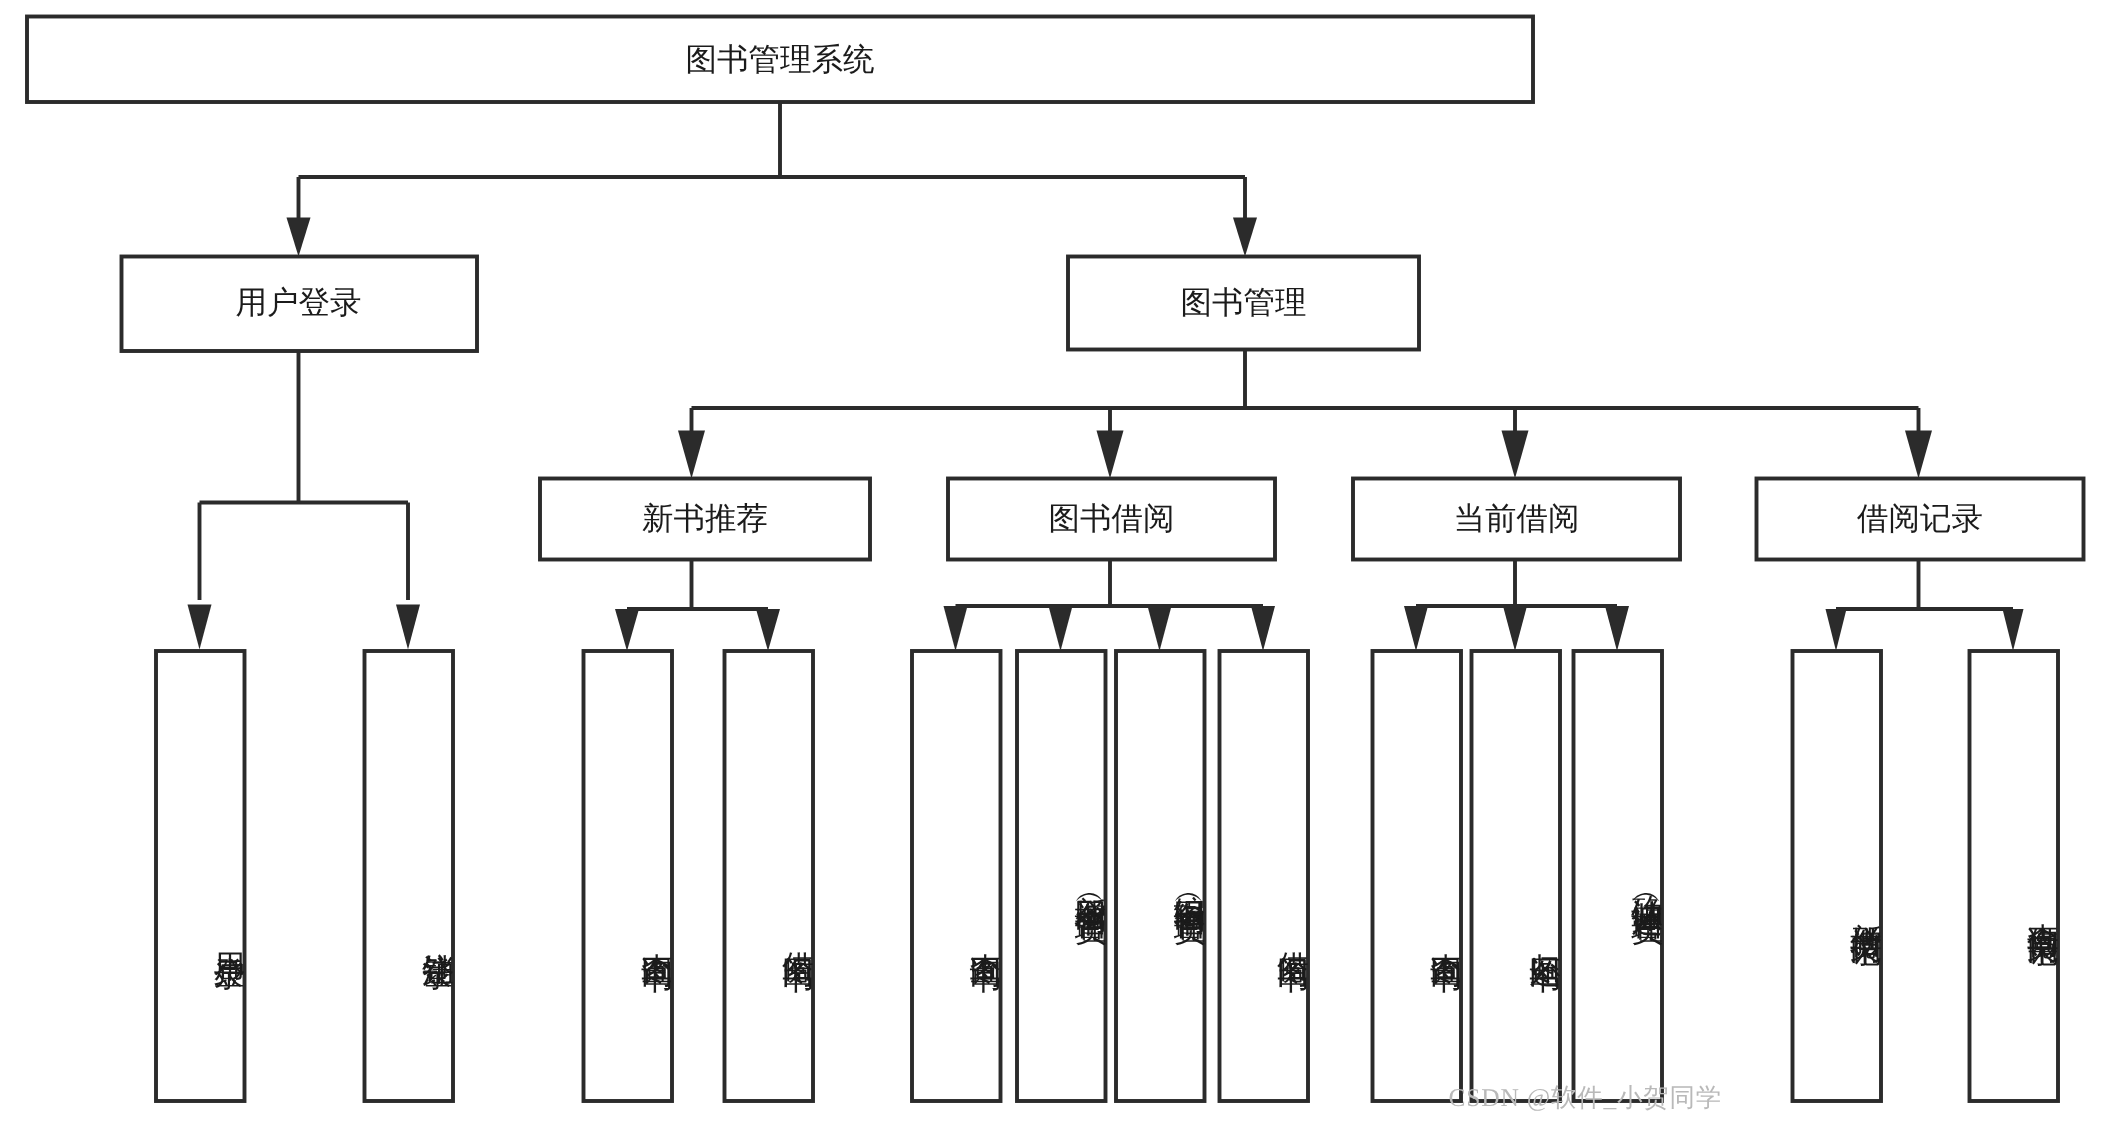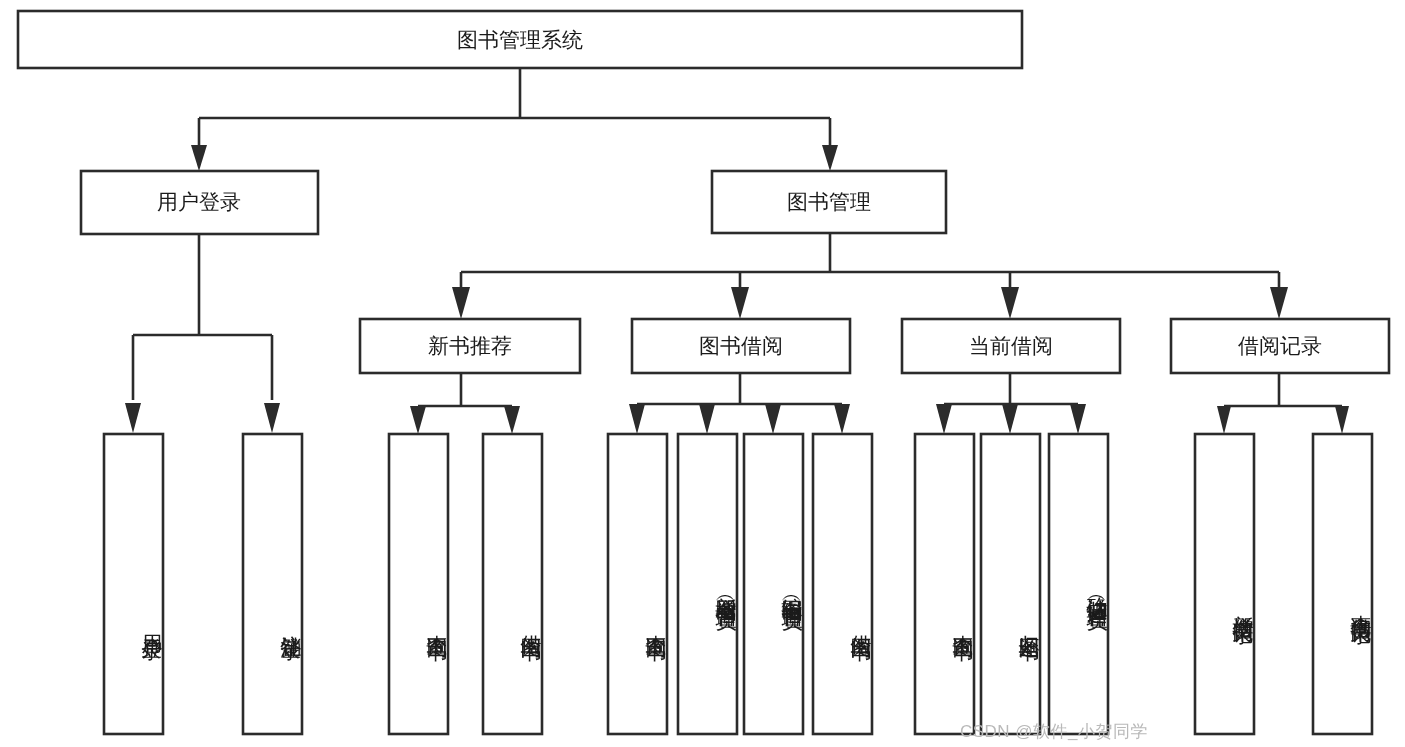--- a/index.html
+++ b/index.html
@@ -61,21 +61,21 @@
     line-height: 1.0;
     color: #1b1b1b;
     letter-spacing: 2px;
     white-space: nowrap;
     pointer-events: none;
   }
   .watermark {
     position: absolute;
     right: 8px;
     bottom: 4px;
-    font-family: Liberation Sans, sans-serif;
+    font-family: Liberation Serif, serif;
     font-size: 17px;
     color: #b9b9b9;
     white-space: nowrap;
     letter-spacing: 0.5px;
   }
 </style>
 </head>
 <body>
 
 <div id="diagram-root">

